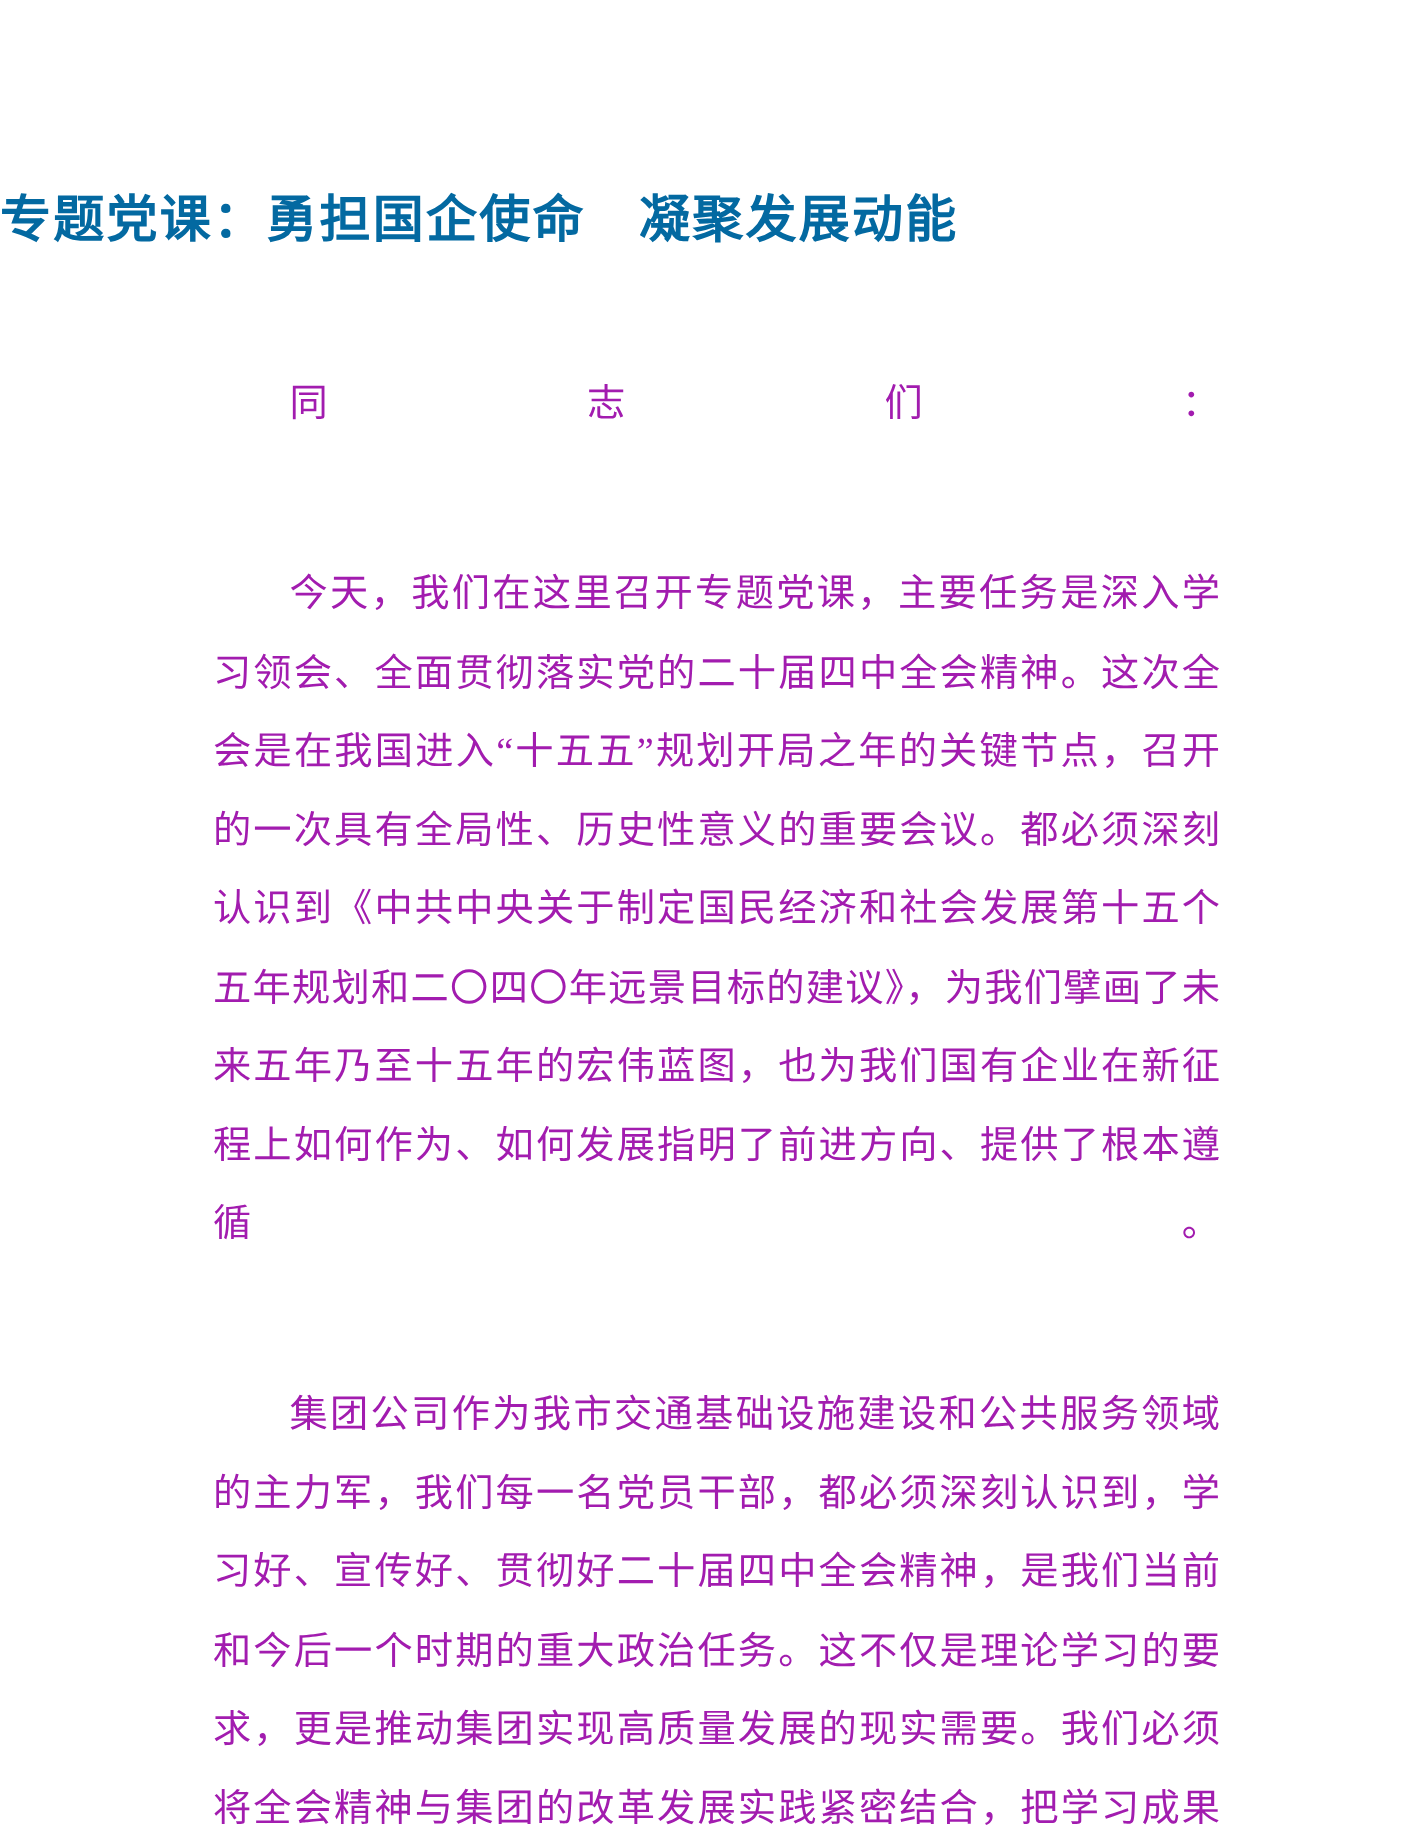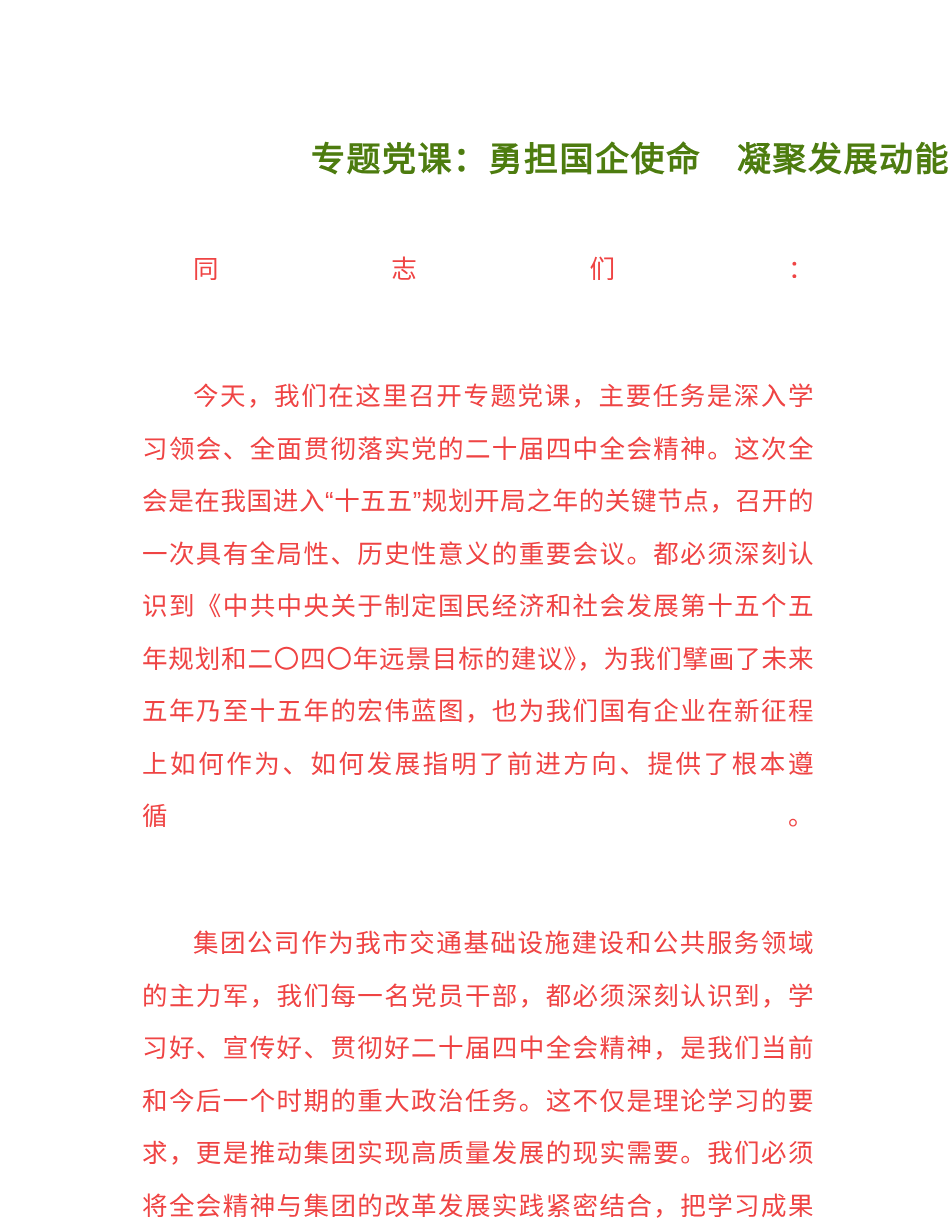--- a/index.html
+++ b/index.html
@@ -20,46 +20,46 @@
     background: #ffffff;
     margin: 0 auto;
     overflow: hidden;
     box-sizing: border-box;
   }
 
   
   .doc-title {
     position: absolute;
     left: 0;
-    top: 112px;
+    top: 100px;
     width: 950px;
-    text-align: right;
+    text-align: left;
     font-family: "DejaVu Sans", "Liberation Sans", sans-serif;
     font-weight: 700;
     font-size: 34px;
     line-height: 48px;
     letter-spacing: 1.5px;
-    color: #4d7c0f;
+    color: #0369a1;
     white-space: pre;
   }
 
   
   .doc-body {
     position: absolute;
     left: 142px;
     top: 243px;
     width: 672px;
   }
 
   .para {
     margin: 0 0 0 0;
-    font-family: Liberation Sans, sans-serif;
+    font-family: Liberation Serif, serif;
     font-size: 25.5px;
     line-height: 52.5px;
-    color: #ef4444;
+    color: #a21caf;
     text-align: justify;
     text-justify: inter-character;
     letter-spacing: 0.6px;
     font-weight: 400;
   }
 
   .para.indent {
     text-indent: 2em;
   }
 

